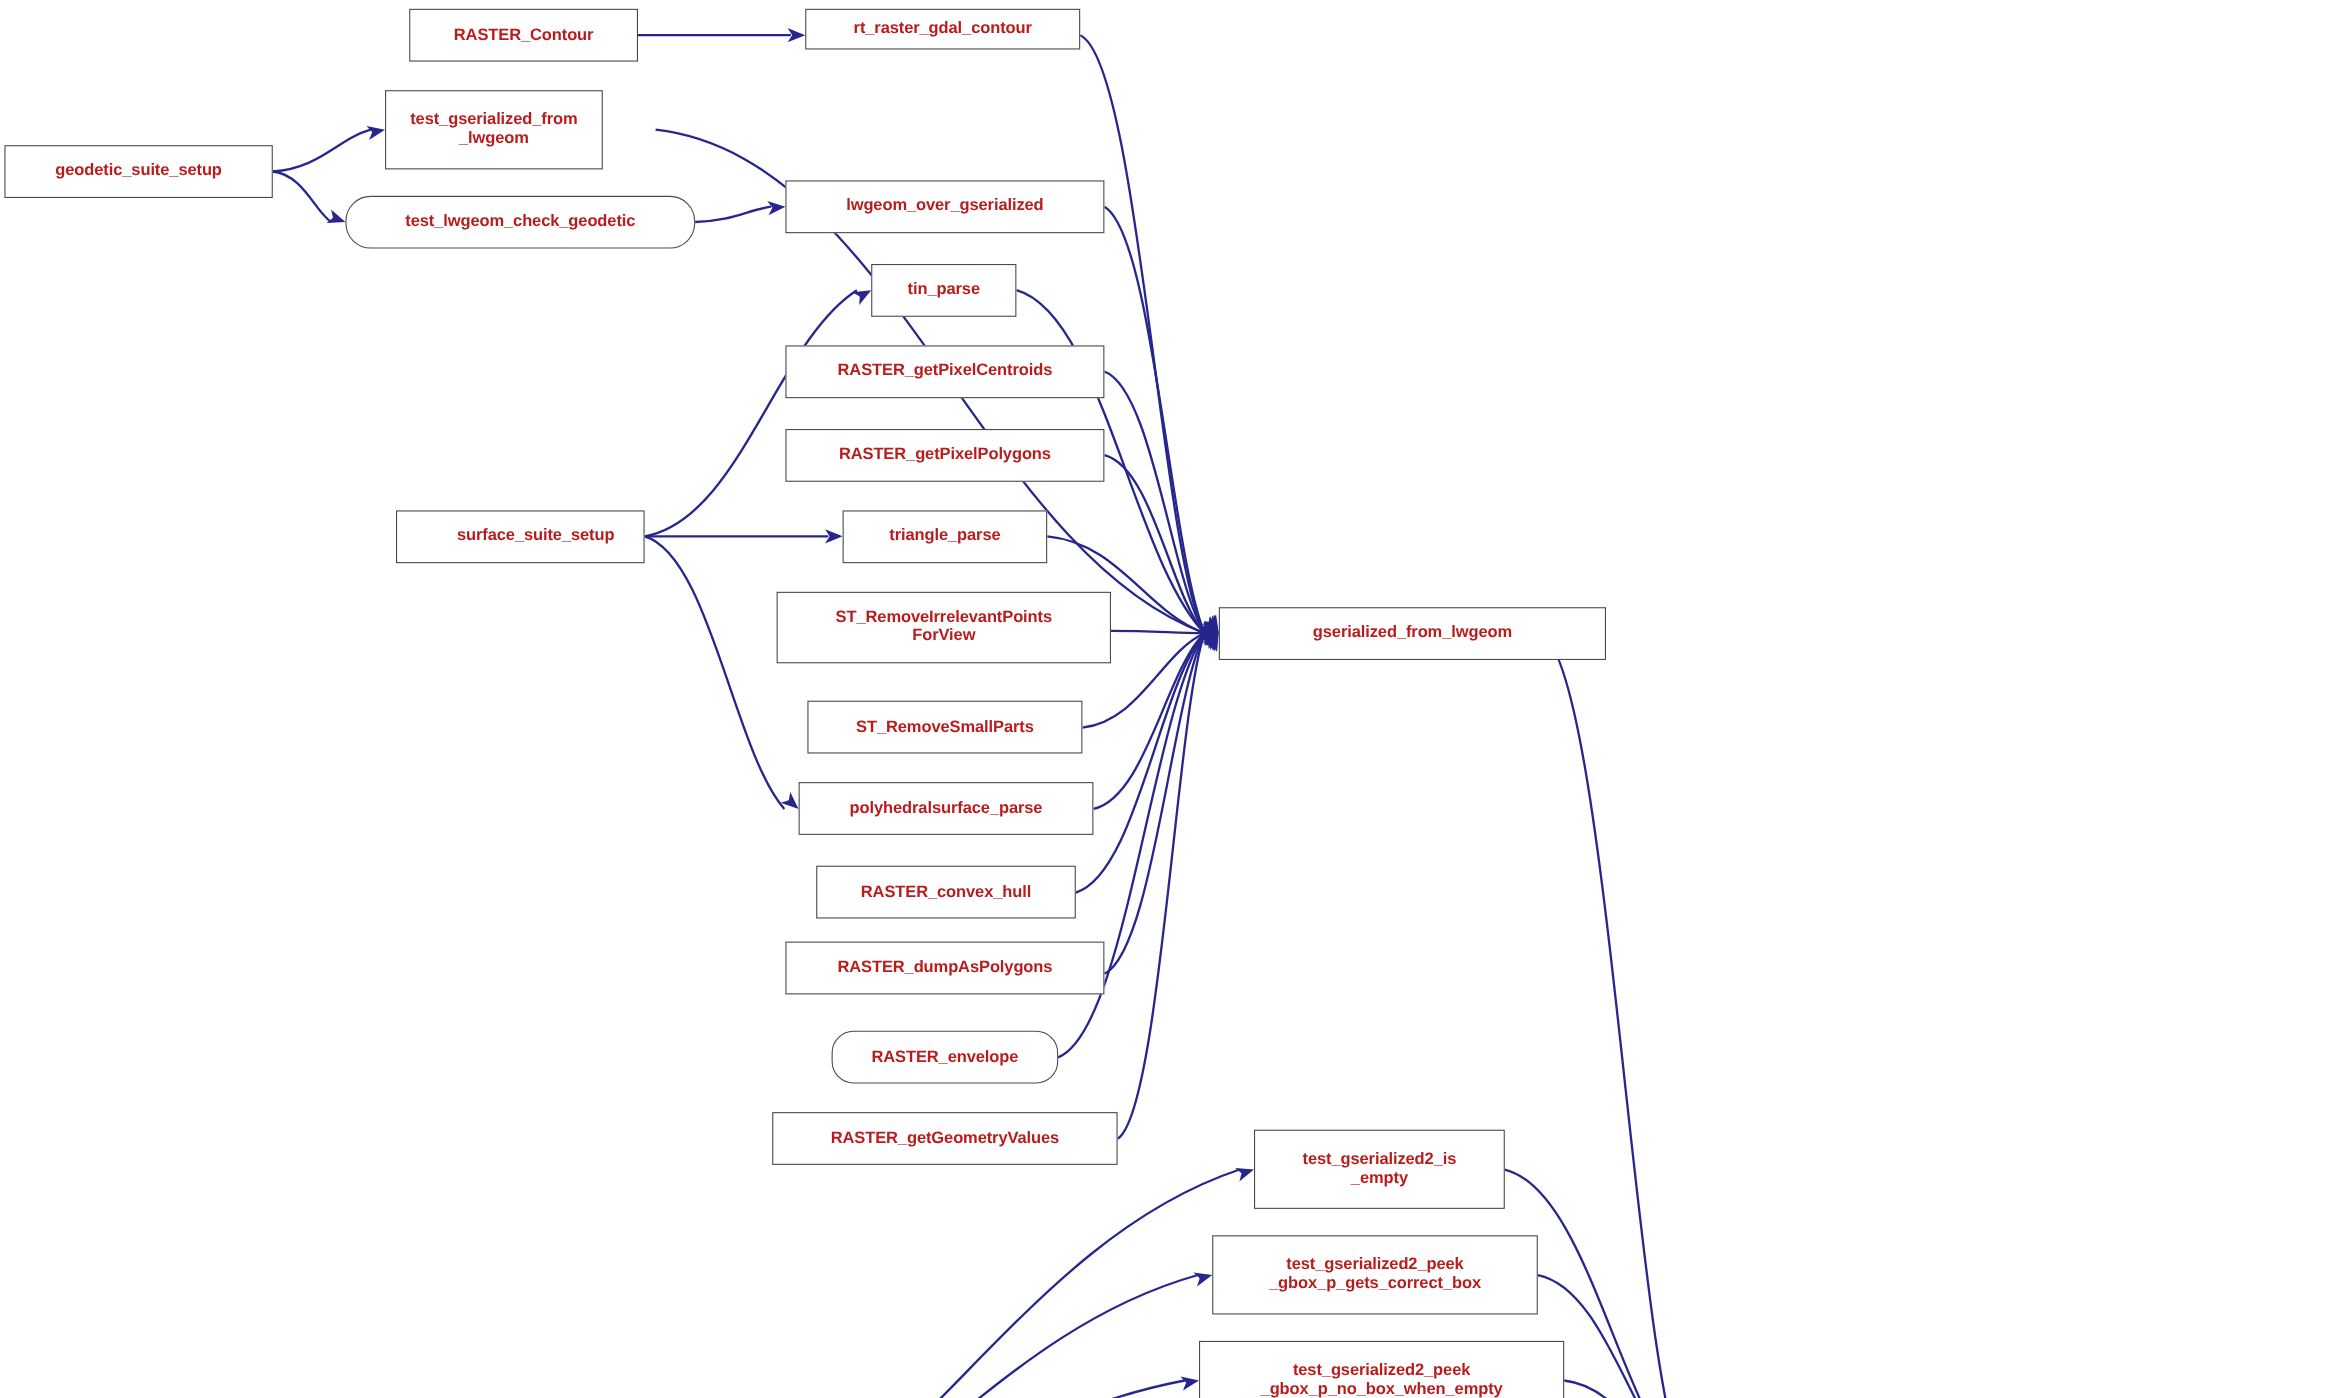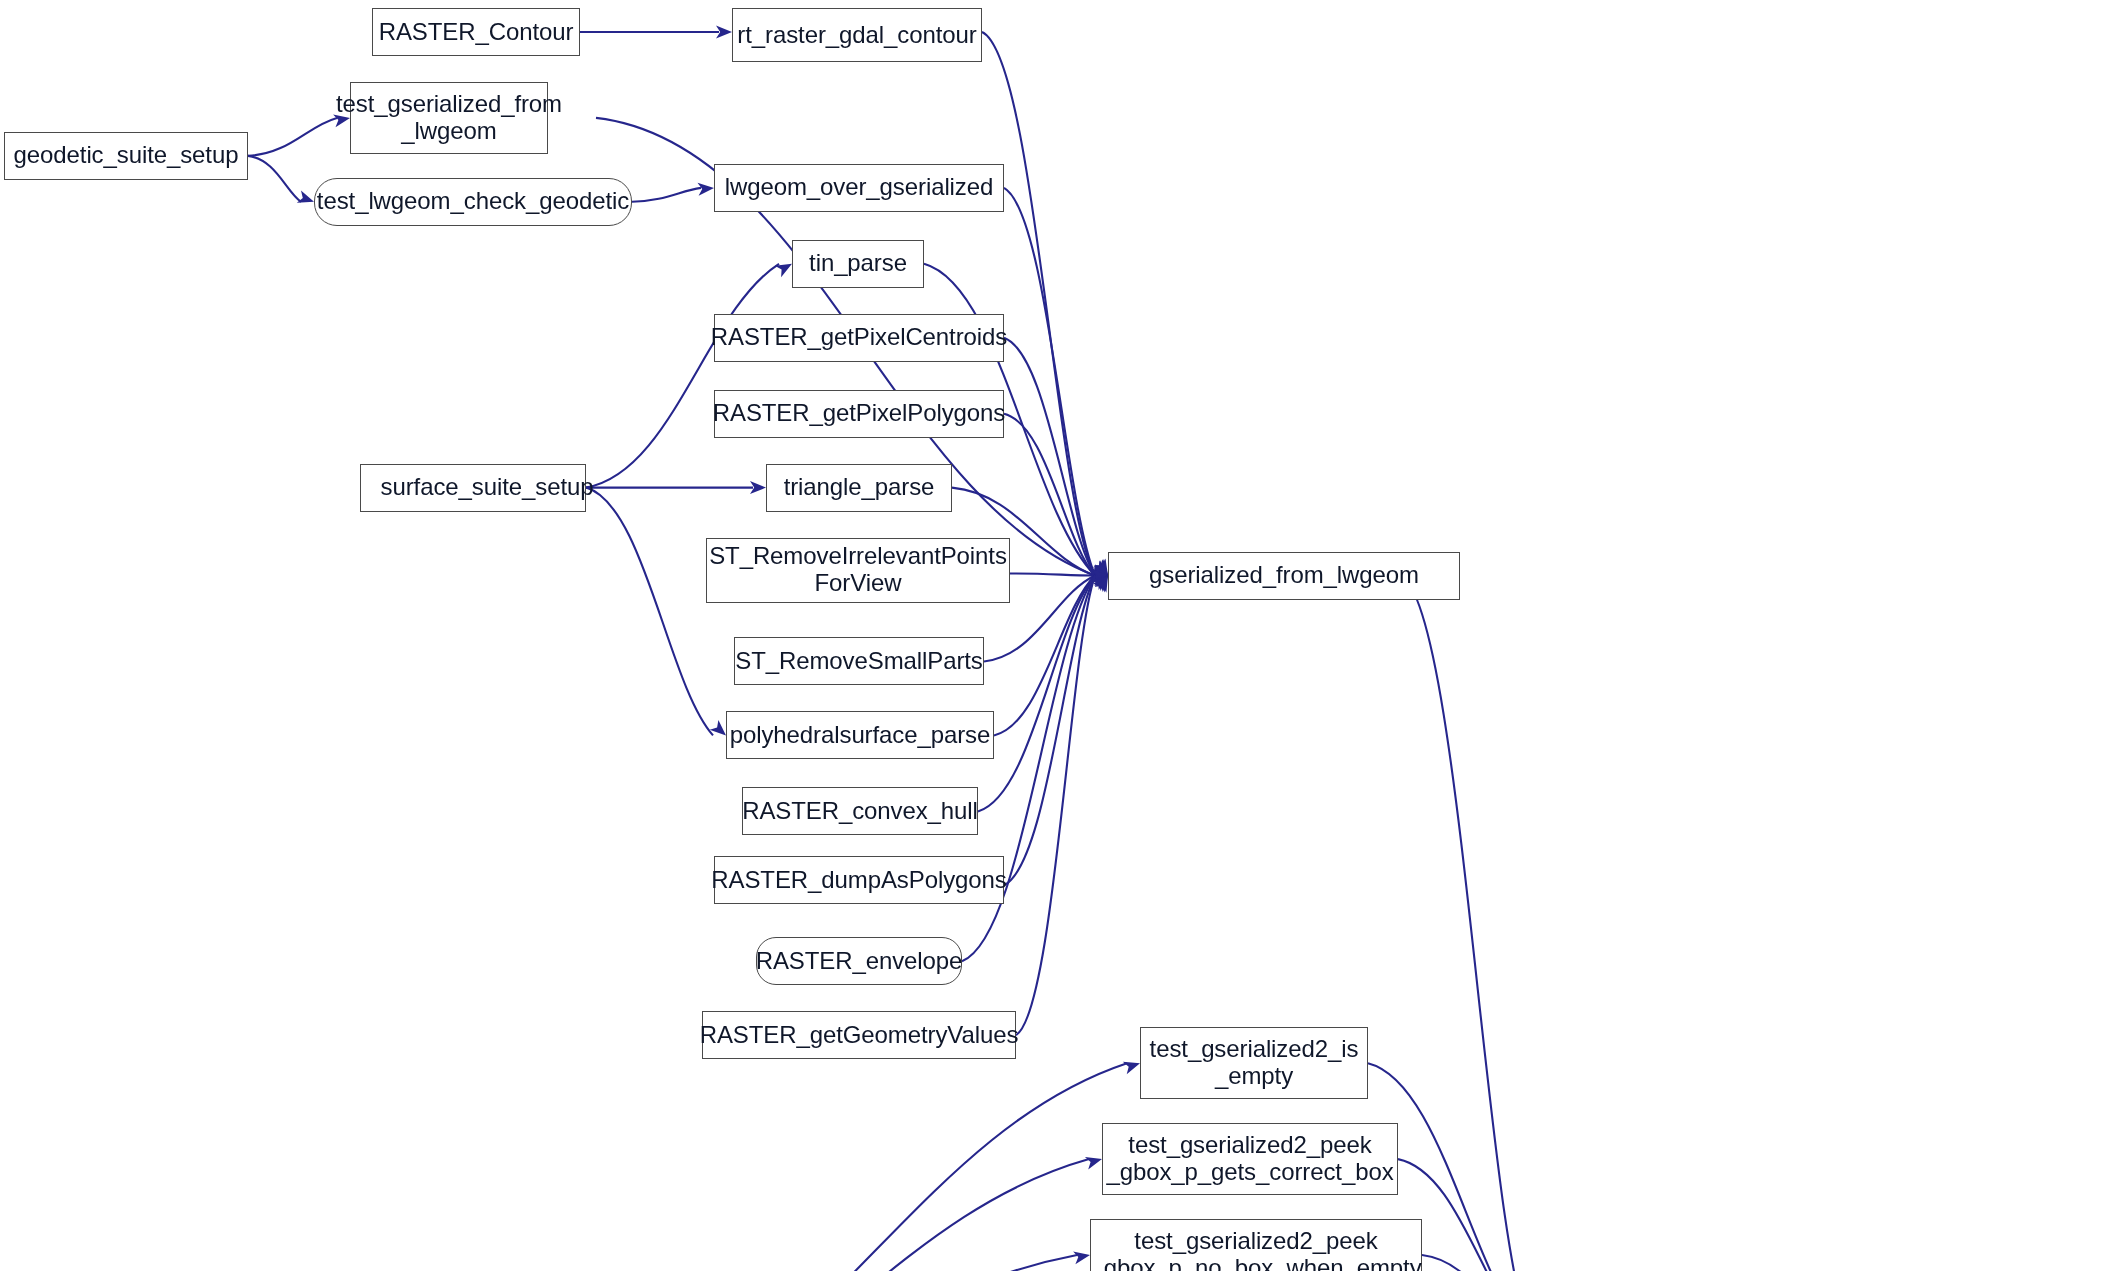--- a/index.html
+++ b/index.html
@@ -32,30 +32,31 @@
   }
   .edge-arrow {
     fill: #26268c;
     stroke: none;
   }
   .gnode {
     position: absolute;
     box-sizing: border-box;
     border: 1.6px solid #4a4a4a;
     background: #ffffff;
-    color: #0f172a;
-    font-size: 24px;
+    color: #b91c1c;
+    font-size: 15px;
     line-height: 1.12;
     display: flex;
     align-items: center;
     justify-content: center;
     text-align: center;
     white-space: pre-line;
     letter-spacing: -0.1px;
     cursor: default;
+    font-weight: bold;
   }
 </style>
 </head>
 <body>
 
 <div id="graph-root">
   <svg class="edge-layer" viewBox="0 0 2120 1271" preserveAspectRatio="none">
     <g id="edges-group">
         <path d="M580.0,32.0 C643.8,32.0 668.2,32.0 719.0,32.0" class="edge-path"></path>
         <polygon points="732.0,32.0 716.0,25.5 720.2,32.0 716.0,38.5" class="edge-arrow"></polygon>
@@ -152,21 +153,21 @@
         <path d="M2306.0,1640.7 C2335.4,1640.7 2346.6,1640.7 2363.0,1640.7" class="edge-path"></path>
         <polygon points="2376.0,1640.7 2360.0,1634.2 2364.2,1640.7 2360.0,1647.2" class="edge-arrow"></polygon>
         <path d="M2676.0,1640.7 C2703.7,1640.7 2714.3,1640.7 2729.0,1640.7" class="edge-path"></path>
         <polygon points="2742.0,1640.7 2726.0,1634.2 2730.2,1640.7 2726.0,1647.2" class="edge-arrow"></polygon>
         <path d="M2742.0,1640.7 C2714.3,1640.7 2703.7,1640.7 2689.0,1640.7" class="edge-path"></path>
         <polygon points="2676.0,1640.7 2692.0,1647.2 2687.8,1640.7 2692.0,1634.2" class="edge-arrow"></polygon>
       </g>
   </svg>
   <div id="nodes-group">
       <div class="gnode" style="left: 372px; top: 7.99371px; width: 208px; height: 47.9623px;">RASTER_Contour</div>
-      <div class="gnode" style="left: 732px; top: 7.99371px; width: 250px; height: 54px;">rt_raster_gdal_contour</div>
+      <div class="gnode" style="left: 732px; top: 7.99371px; width: 250px; height: 37px;">rt_raster_gdal_contour</div>
       <div class="gnode" style="left: 350px; top: 81.9355px; width: 198px; height: 71.9434px; text-align: center;">test_gserialized_from
 _lwgeom</div>
       <div class="gnode" style="left: 4px; top: 131.896px; width: 244px; height: 47.9623px;">geodetic_suite_setup</div>
       <div class="gnode" style="left: 314px; top: 177.86px; width: 318px; height: 47.9623px; border-radius: 23px;">test_lwgeom_check_geodetic</div>
       <div class="gnode" style="left: 714px; top: 163.871px; width: 290px; height: 47.9623px;">lwgeom_over_gserialized</div>
       <div class="gnode" style="left: 792px; top: 239.811px; width: 132px; height: 47.9623px;">tin_parse</div>
       <div class="gnode" style="left: 714px; top: 313.753px; width: 290px; height: 47.9623px;">RASTER_getPixelCentroids</div>
       <div class="gnode" style="left: 714px; top: 389.693px; width: 290px; height: 47.9623px;">RASTER_getPixelPolygons</div>
       <div class="gnode" style="left: 360px; top: 463.635px; width: 226px; height: 47.9623px; padding-left: 28px;">surface_suite_setup</div>
       <div class="gnode" style="left: 766px; top: 463.635px; width: 186px; height: 47.9623px;">triangle_parse</div>

